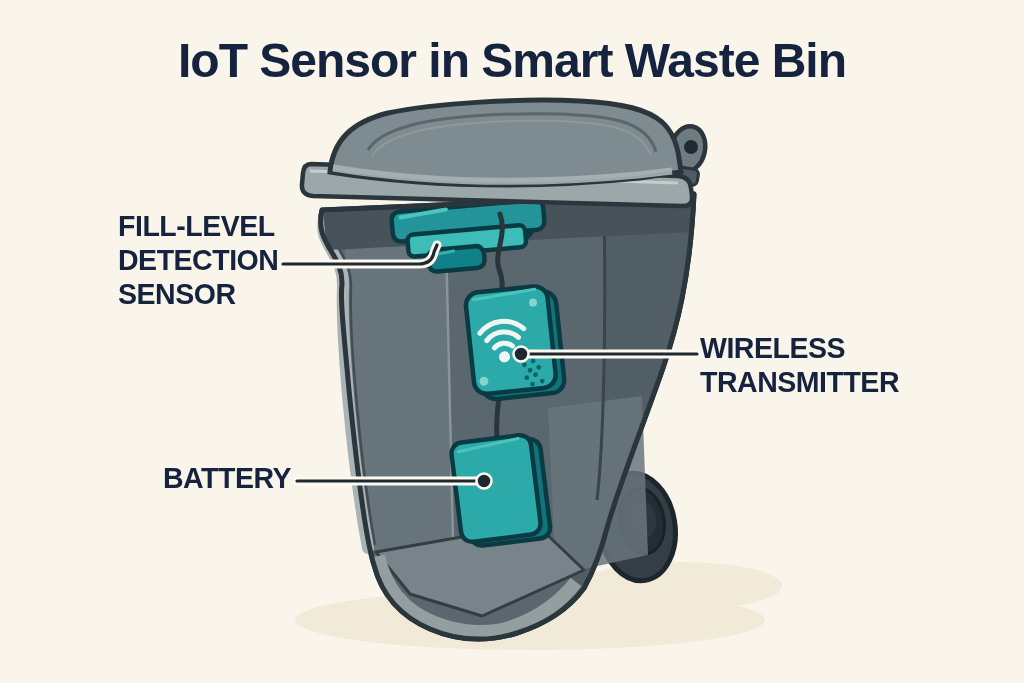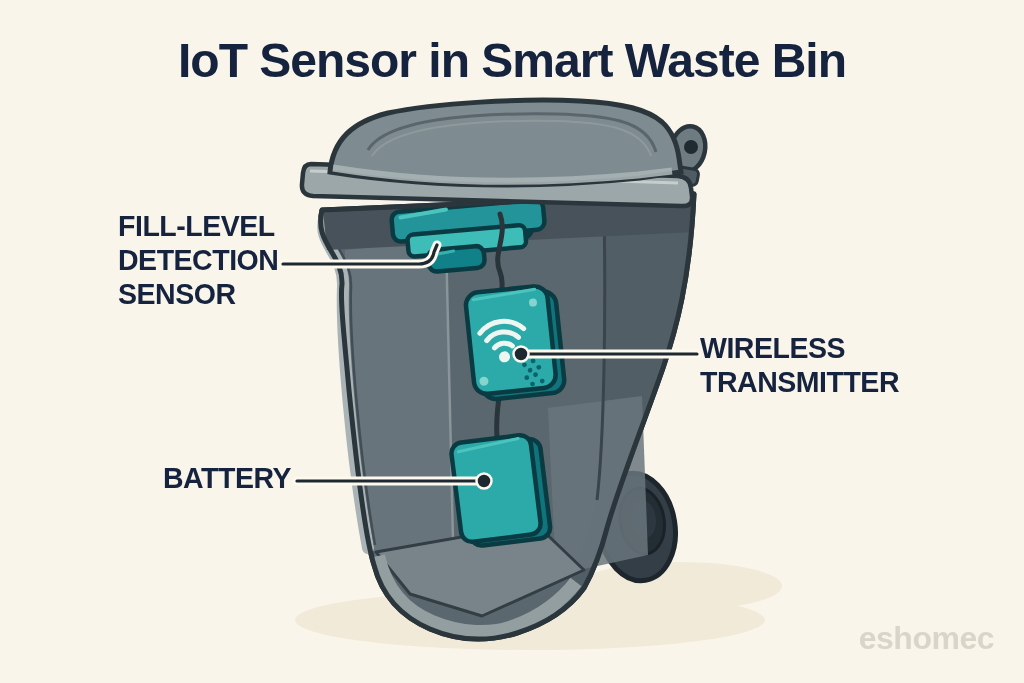--- a/index.html
+++ b/index.html
@@ -183,14 +183,13 @@
 
   <div class="callout callout-transmitter">
     <div>WIRELESS</div>
     <div>TRANSMITTER</div>
   </div>
 
   <div class="callout callout-battery">
     <div>BATTERY</div>
   </div>
 
-  <div class="watermark">eshomec</div>
 </div>
 
 </body></html>

